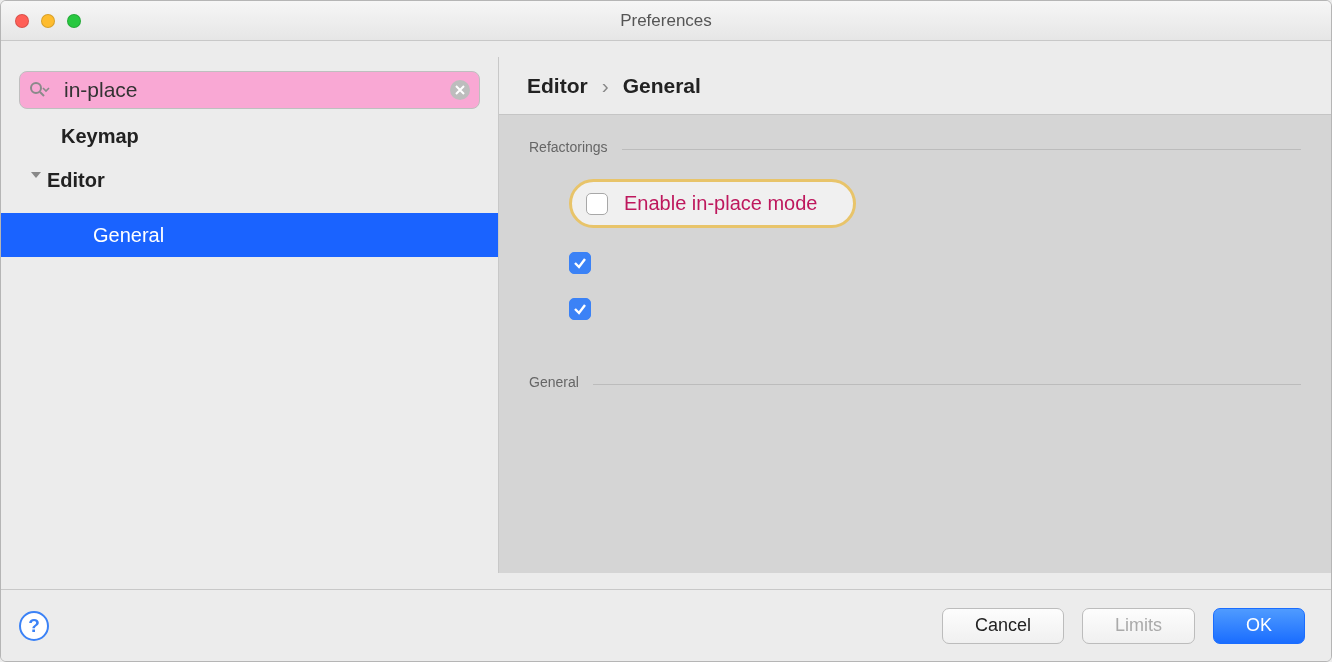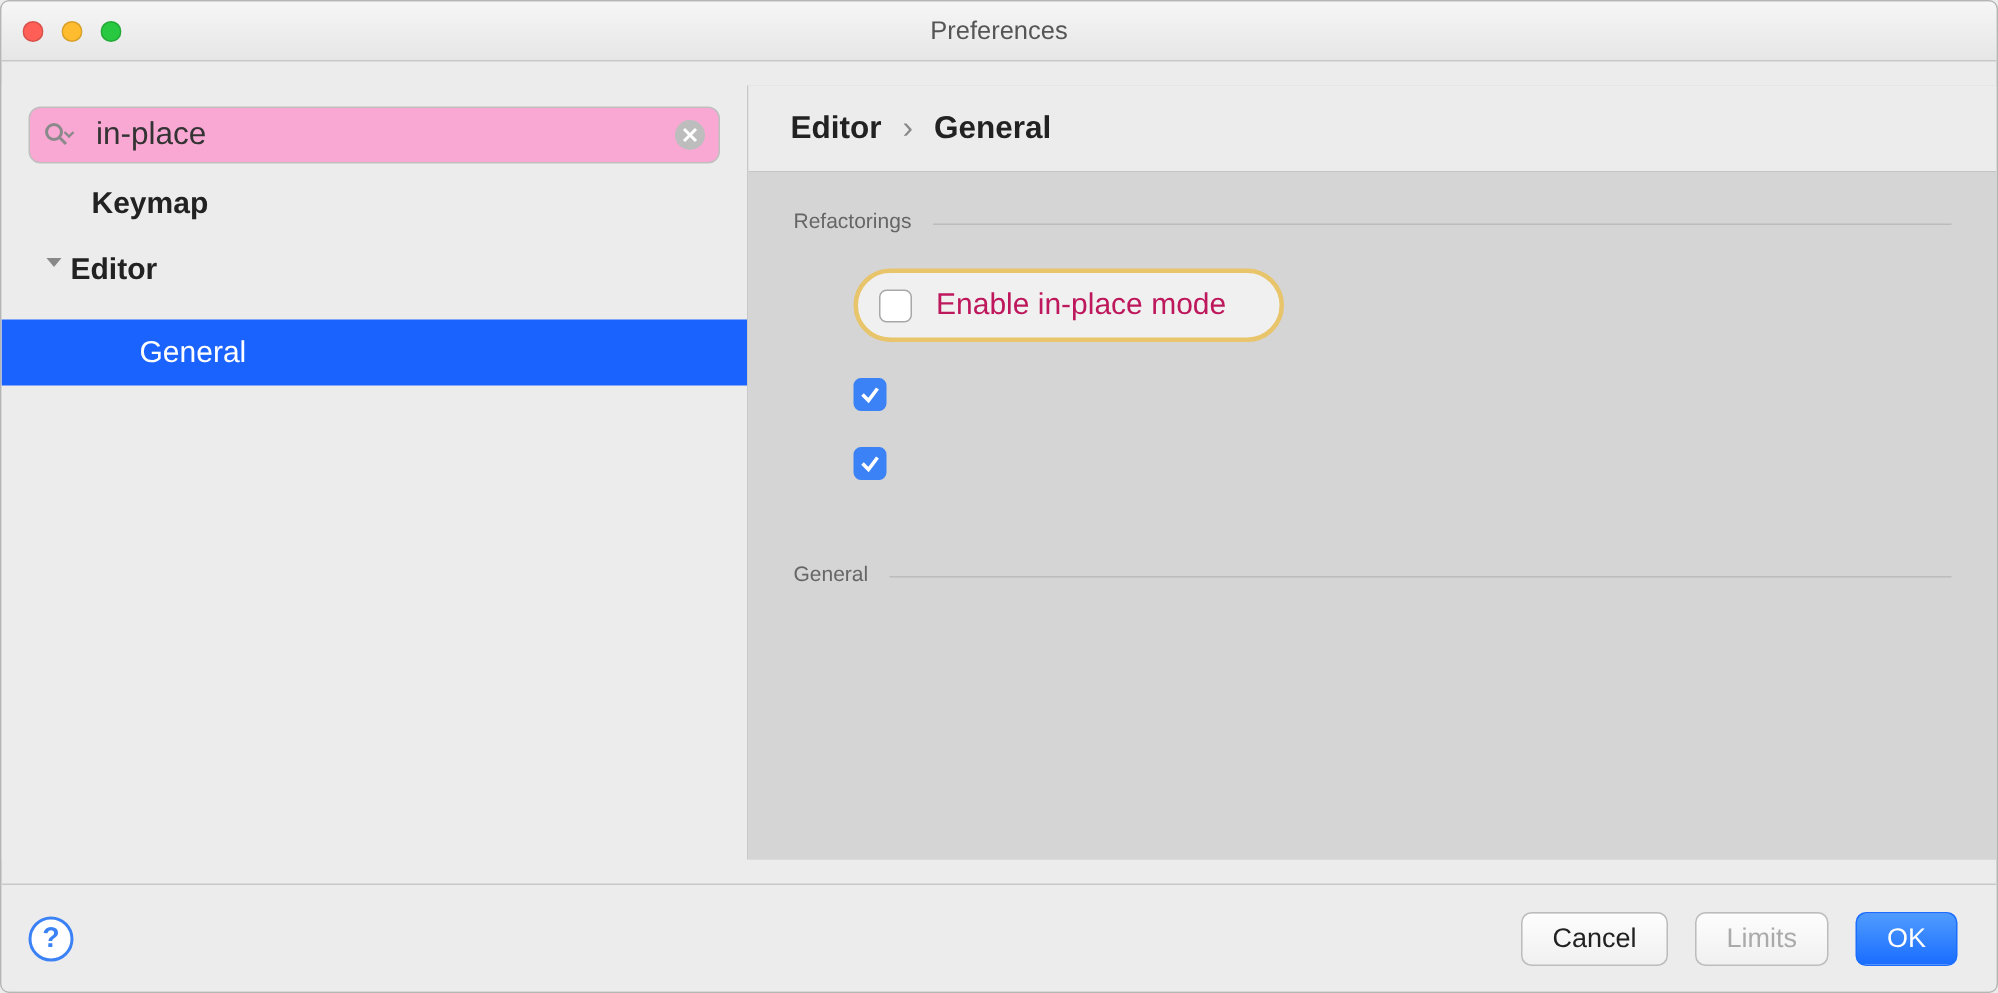--- a/index.html
+++ b/index.html
@@ -39,21 +39,21 @@
   .checkbox-row { display: flex; align-items: center; margin-bottom: 24px; font-size: 20px; color: #be185d; }
   .highlight-pill { display: inline-flex; align-items: center; background: #f0f0f0; border: 3px solid #e8c46a; border-radius: 30px; padding: 10px 36px 10px 14px; }
   .chk { width: 22px; height: 22px; border-radius: 5px; border: 1px solid #a8a8a8; background: #fff; margin-right: 16px; display: inline-flex; align-items: center; justify-content: center; flex-shrink: 0; cursor: pointer; }
   .chk.checked { background: #3b82f6; border-color: #3b82f6; }
   .chk.checked svg { width: 14px; height: 14px; }
   .limits-row { display: flex; align-items: center; justify-content: space-between; font-size: 20px; color: #333; padding: 0 0 24px 40px; }
   .num-input { width: 66px; height: 34px; border: 1px solid #bfbfbf; background: #e8e8e8; text-align: left; padding: 0 10px; font-size: 19px; color: #333; }
   .footer { height: 72px; background: #ececec; border-top: 1px solid #c8c8c8; display: flex; align-items: center; padding: 0 26px 0 18px; }
   .help-btn { width: 30px; height: 30px; border-radius: 50%; border: 2px solid #3b82f6; color: #3b82f6; display:flex; align-items:center; justify-content:center; font-size:19px; font-weight:600; background:#fff; cursor:pointer; }
   .footer-spacer { flex: 1; }
-  .btn { height: 36px; padding: 0 20px; font-size: 18px; border-radius: 7px; border: 1px solid #bcbcbc; background: linear-gradient(#fdfdfd,#f0f0f0); color: #222; cursor: pointer; margin-left: 18px; }
+  .btn { height: 36px; padding: 0 32px; font-size: 18px; border-radius: 7px; border: 1px solid #bcbcbc; background: linear-gradient(#fdfdfd,#f0f0f0); color: #222; cursor: pointer; margin-left: 18px; }
   .btn.disabled { color: #aaa; cursor: default; }
   .btn.primary { background: linear-gradient(#4f9bff,#1a6dff); border-color: #1a6dff; color: #fff; }
 </style>
 </head>
 <body>
 
 <div class="window">
 
   <div class="titlebar">
     <div class="traffic">

